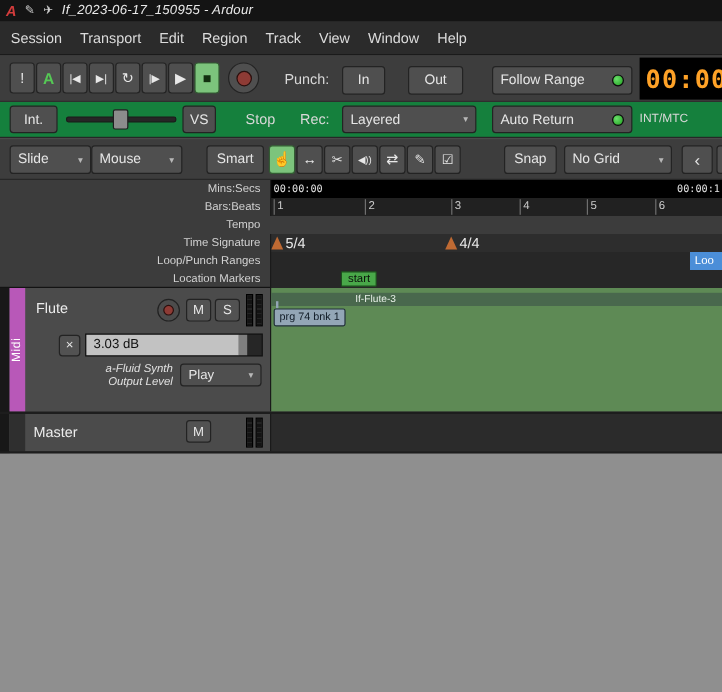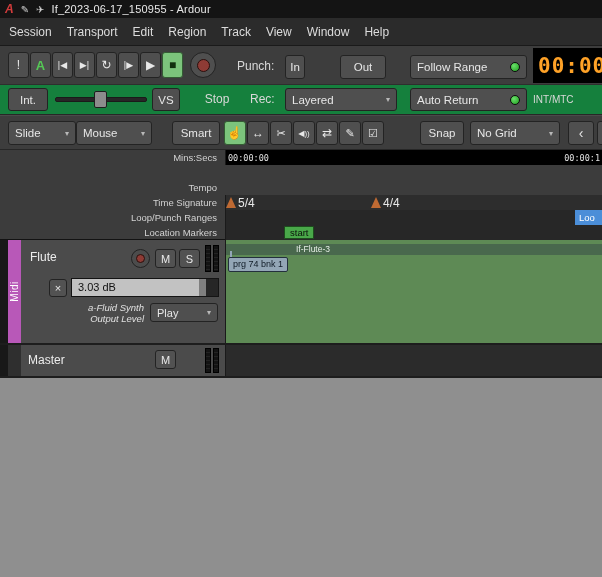--- a/index.html
+++ b/index.html
@@ -5,21 +5,21 @@
   *{margin:0;padding:0;box-sizing:border-box}
   html,body{background:#555}
   body{font-family:"Liberation Sans",sans-serif}
   .app{position:relative;width:602px;height:577px;background:#3d3d3d;overflow:hidden;color:#ddd}
   .abs{position:absolute}
 
   
   .titlebar{position:absolute;top:0;left:0;right:0;height:18px;background:#141414;display:flex;align-items:center;gap:7px;padding-left:5px;font-size:11px;color:#e9e9e9}
   .logo{color:#d23c3c;font-weight:bold;font-size:12px;font-style:italic}
   .wicon{color:#cfcfcf;font-size:10px}
-  .title{letter-spacing:.2px}
+  .title{font-style:italic;letter-spacing:.2px}
 
   
   .menubar{position:absolute;top:18px;left:0;right:0;height:28px;background:#2b2b2b;border-bottom:1px solid #1a1a1a;display:flex;align-items:center;gap:15px;padding-left:9px}
   .menu-item{font-size:12px;color:#dcdcdc}
 
   
   .tb1{position:absolute;top:46px;left:0;right:0;height:39px;background:#3d3d3d;border-bottom:1px solid #2e2e2e}
   .tb2{position:absolute;top:85px;left:0;right:0;height:30px;background:#15803d;border-bottom:1px solid #272727}
   .etb{position:absolute;top:115px;left:0;right:0;height:35px;background:#3d3d3d;border-top:1px solid #4a4a4a;border-bottom:1px solid #272727}
 
@@ -116,21 +116,21 @@
       <span class="fbtn">▶|</span>
       <span class="fbtn big">↻</span>
       <span class="fbtn">|▶</span>
       <span class="fbtn big">▶</span>
       <span class="fbtn big green-bg">■</span>
       <span class="recbtn">
           <i class="recdot"></i>
         </span>
     </div>
     <span class="lbl" style="left:237px;top:13px">Punch:</span>
-    <span class="btn" style="left:285px;top:9px;width:20px;height:24px">In</span>
+    <span class="btn" style="left:285px;top:9px;width:36px;height:24px">In</span>
     <span class="btn" style="left:340px;top:9px;width:46px;height:24px">Out</span>
     <span class="btn dd" style="left:410px;top:9px;width:117px;height:24px">
       <span>Follow Range</span>
       <span class="led"></span>
     </span>
     <div class="clock">
         <span>00:00</span>
       </div>
   </div>
 
@@ -183,20 +183,31 @@
   </div>
 
   <div class="rulers">
     <div class="rrow" style="top:0">
       <span class="rlabel">Mins:Secs</span>
       <div class="rcontent" style="background:#000">
         <span class="mono-sm abs" style="left:2px;top:3px">00:00:00</span>
         <span class="mono-sm abs" style="right:2px;top:3px">00:00:1</span>
       </div>
     </div>
+    <div class="rrow" style="top:15px">
+      <span class="rlabel">Bars:Beats</span>
+      <div class="rcontent" style="background:#212121">
+        <span class="barnum" style="left:2px">1</span>
+        <span class="barnum" style="left:78px">2</span>
+        <span class="barnum" style="left:150px">3</span>
+        <span class="barnum" style="left:207px">4</span>
+        <span class="barnum" style="left:263px">5</span>
+        <span class="barnum" style="left:320px">6</span>
+      </div>
+    </div>
     <div class="rrow" style="top:30px">
       <span class="rlabel">Tempo</span>
     </div>
     <div class="rrow" style="top:45px">
       <span class="rlabel">Time Signature</span>
       <div class="rcontent" style="background:#2d2d2d">
         <span class="tri" style="left:0"></span>
         <span class="tslabel" style="left:12px">5/4</span>
         <span class="tri" style="left:145px"></span>
         <span class="tslabel" style="left:157px">4/4</span>

